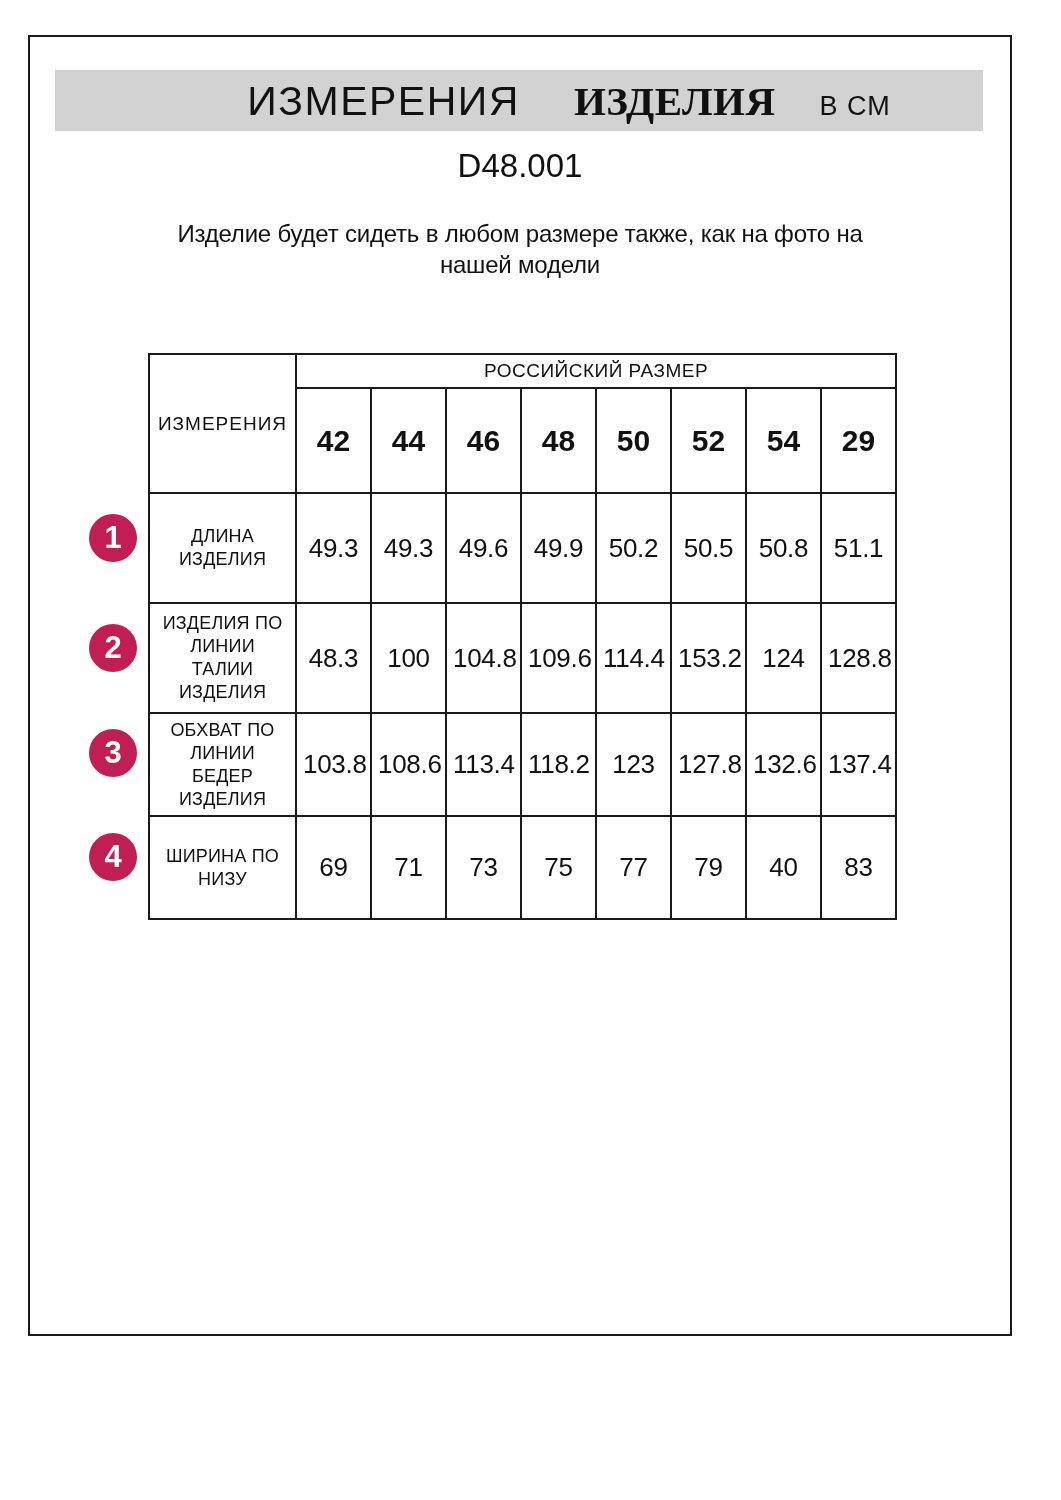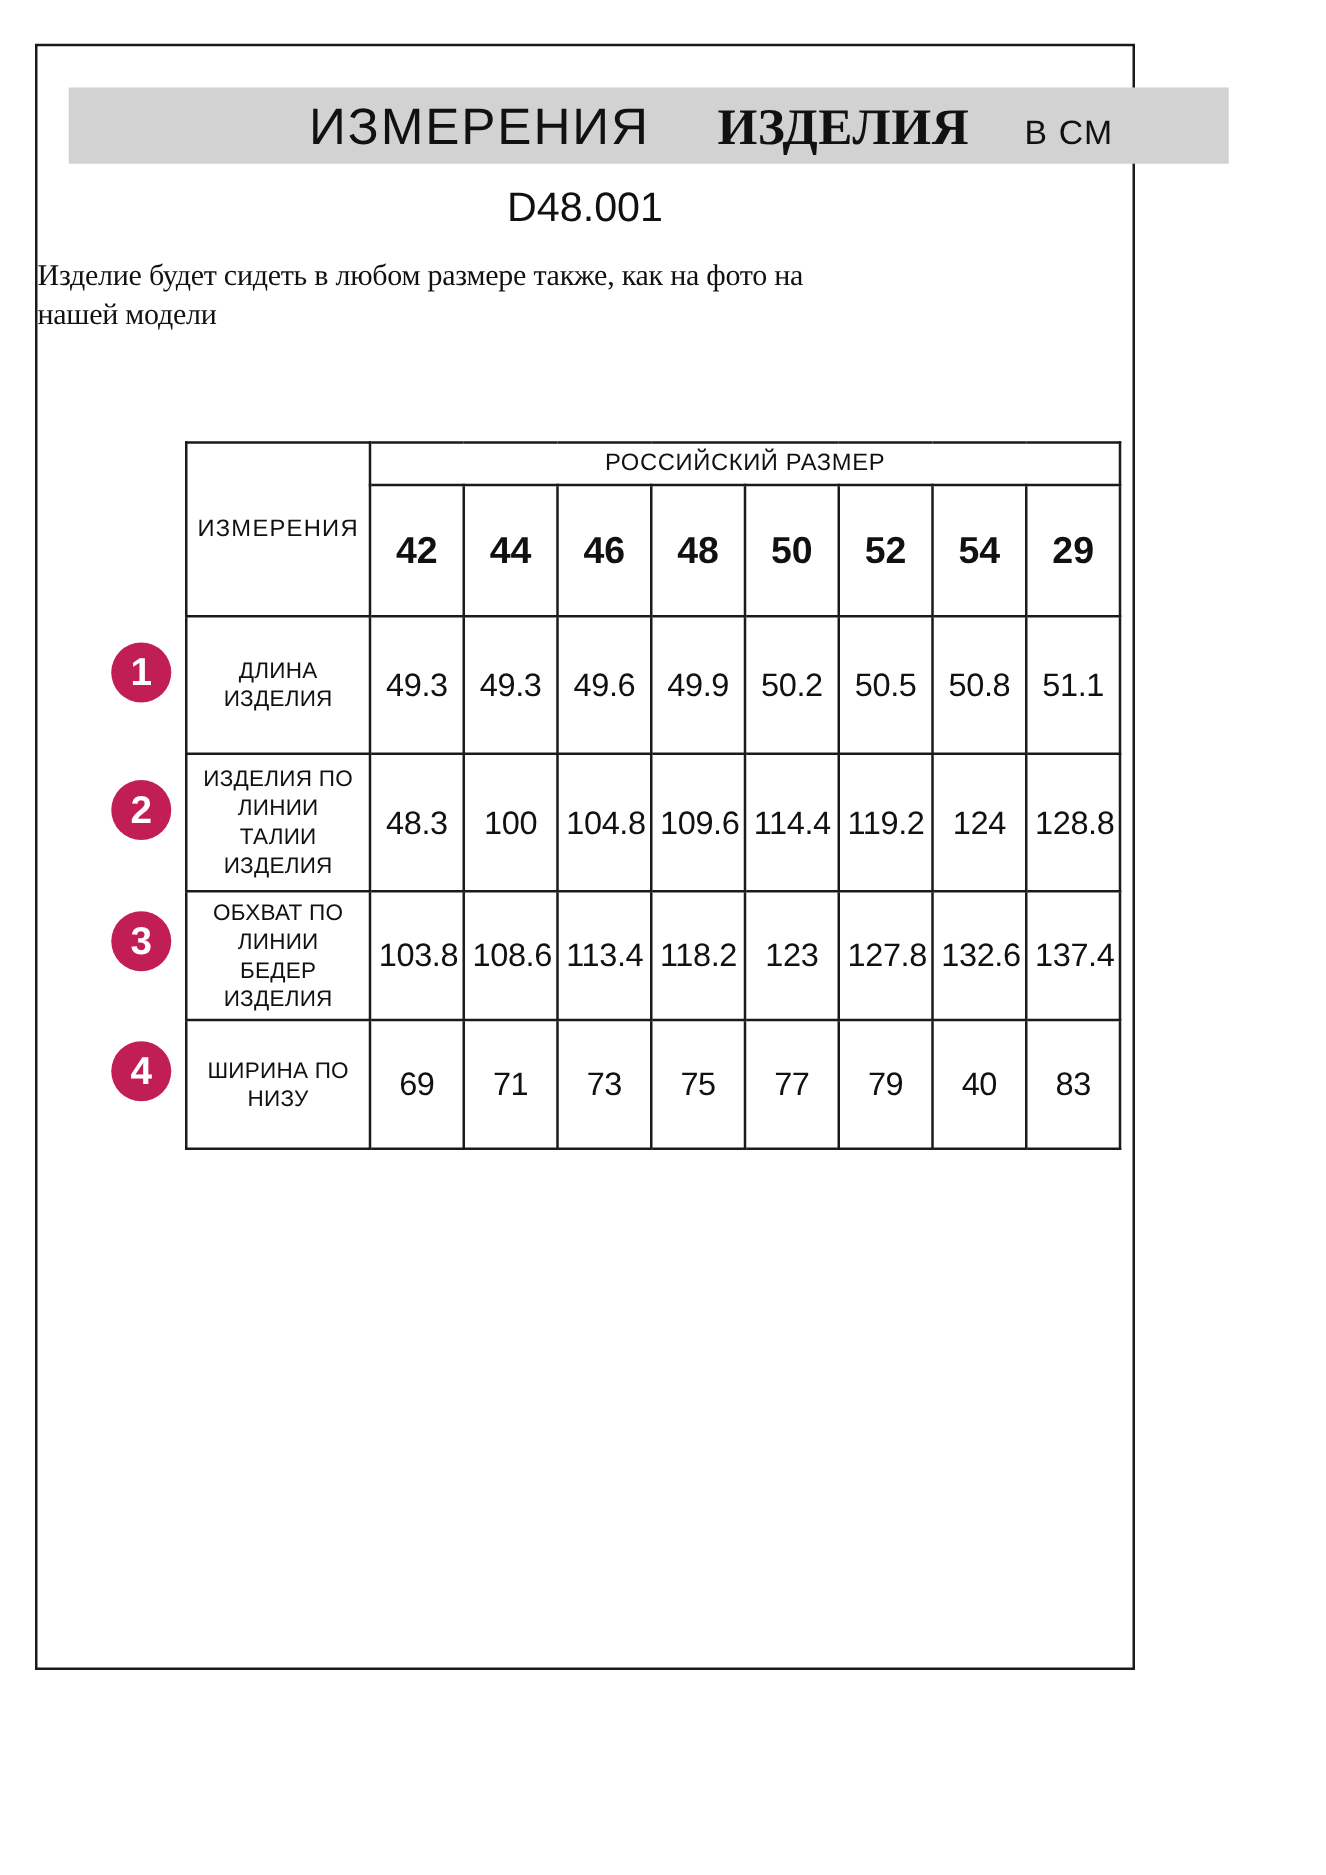--- a/index.html
+++ b/index.html
@@ -13,21 +13,21 @@
     height: 1500px;
     background: #ffffff;
     font-family: "Liberation Sans", sans-serif;
     color: #111111;
     overflow: hidden;
   }
   .sheet {
     position: absolute;
     left: 28px;
     top: 35px;
-    width: 880px;
+    width: 984px;
     height: 1301px;
     border: 2px solid #1a1a1a;
     background: #ffffff;
     box-sizing: border-box;
   }
   .title-bar {
     position: absolute;
     left: 25px;
     top: 33px;
     width: 928px;
@@ -66,27 +66,26 @@
     left: 0;
     top: 110px;
     width: 100%;
     text-align: center;
     font-size: 33px;
     font-weight: 400;
   }
   .subtitle {
     position: absolute;
     left: 0;
-    top: 169px;
+    top: 181px;
     width: 100%;
-    text-align: left;
+    text-align: center;
     font-size: 24px;
     line-height: 31px;
     letter-spacing: -0.2px;
-    font-family: Liberation Serif, serif;
   }
   .table-wrap {
     position: absolute;
     left: 118px;
     top: 316px;
   }
   table.size-table {
     border-collapse: collapse;
     table-layout: fixed;
     width: 747px;
@@ -212,21 +211,21 @@
             <td class="value-cell">50.8</td>
             <td class="value-cell">51.1</td>
           </tr>
           <tr class="row-data-a">
             <td class="label-cell">ИЗДЕЛИЯ ПО ЛИНИИ ТАЛИИ ИЗДЕЛИЯ</td>
             <td class="value-cell">48.3</td>
             <td class="value-cell">100</td>
             <td class="value-cell">104.8</td>
             <td class="value-cell">109.6</td>
             <td class="value-cell">114.4</td>
-            <td class="value-cell">119.2</td>
+            <td class="value-cell">153.2</td>
             <td class="value-cell">124</td>
             <td class="value-cell">128.8</td>
           </tr>
           <tr class="row-data-b">
             <td class="label-cell">ОБХВАТ ПО ЛИНИИ БЕДЕР ИЗДЕЛИЯ</td>
             <td class="value-cell">103.8</td>
             <td class="value-cell">108.6</td>
             <td class="value-cell">113.4</td>
             <td class="value-cell">118.2</td>
             <td class="value-cell">123</td>

